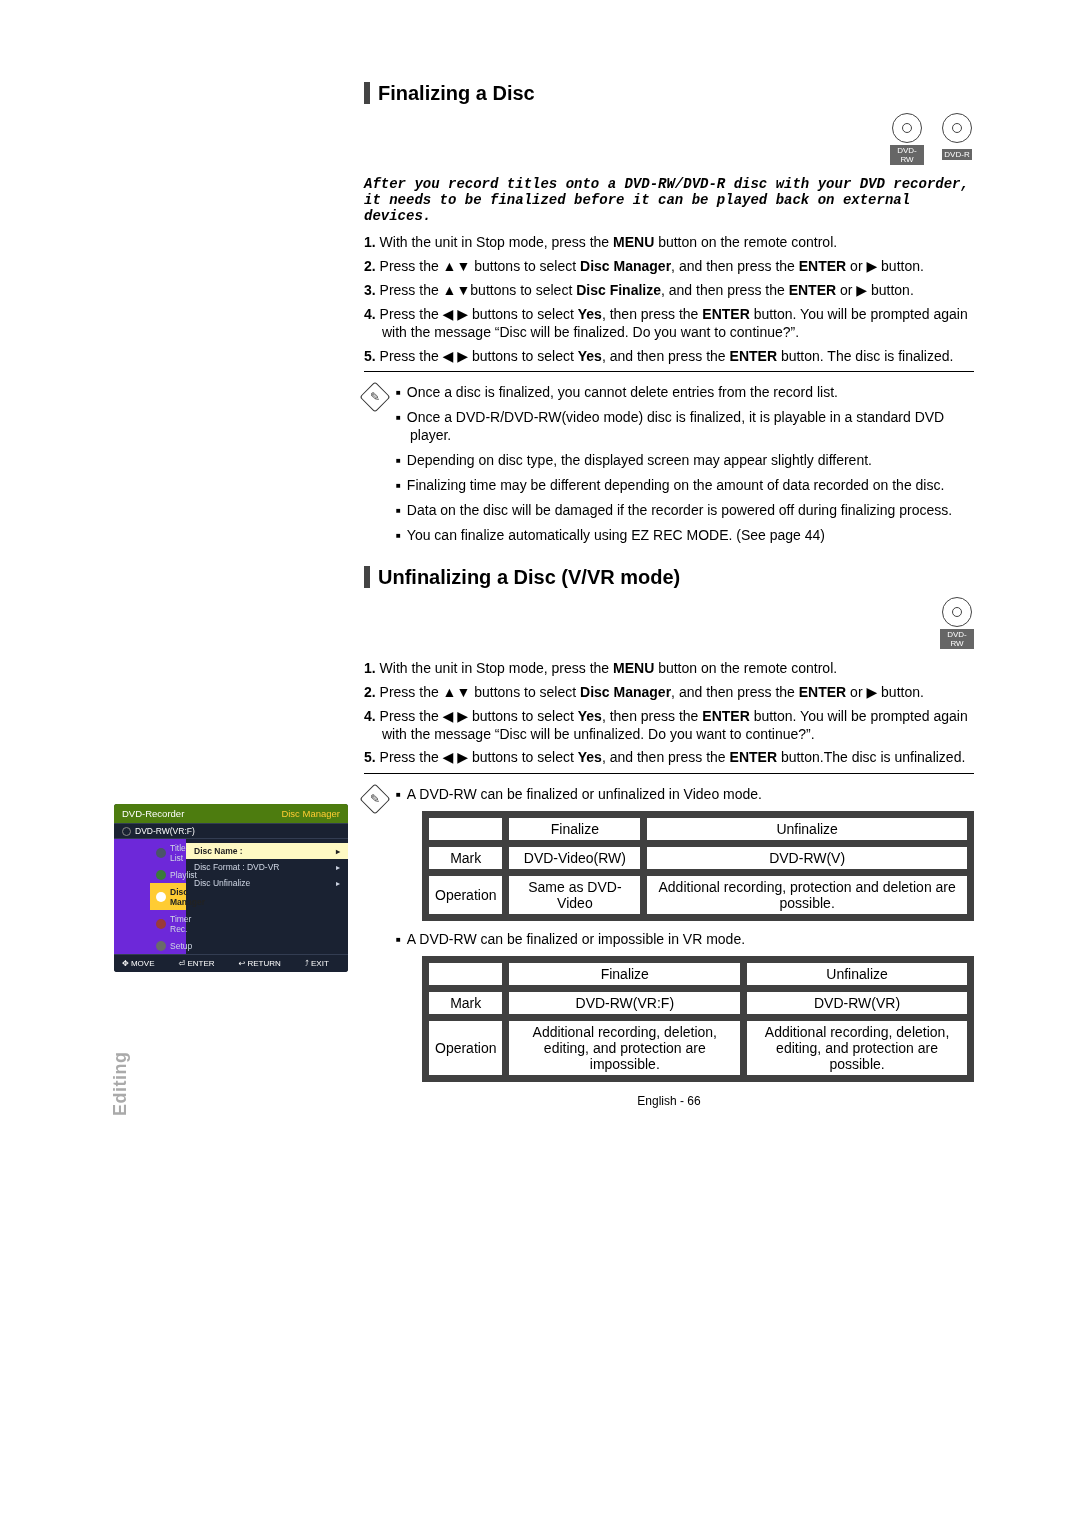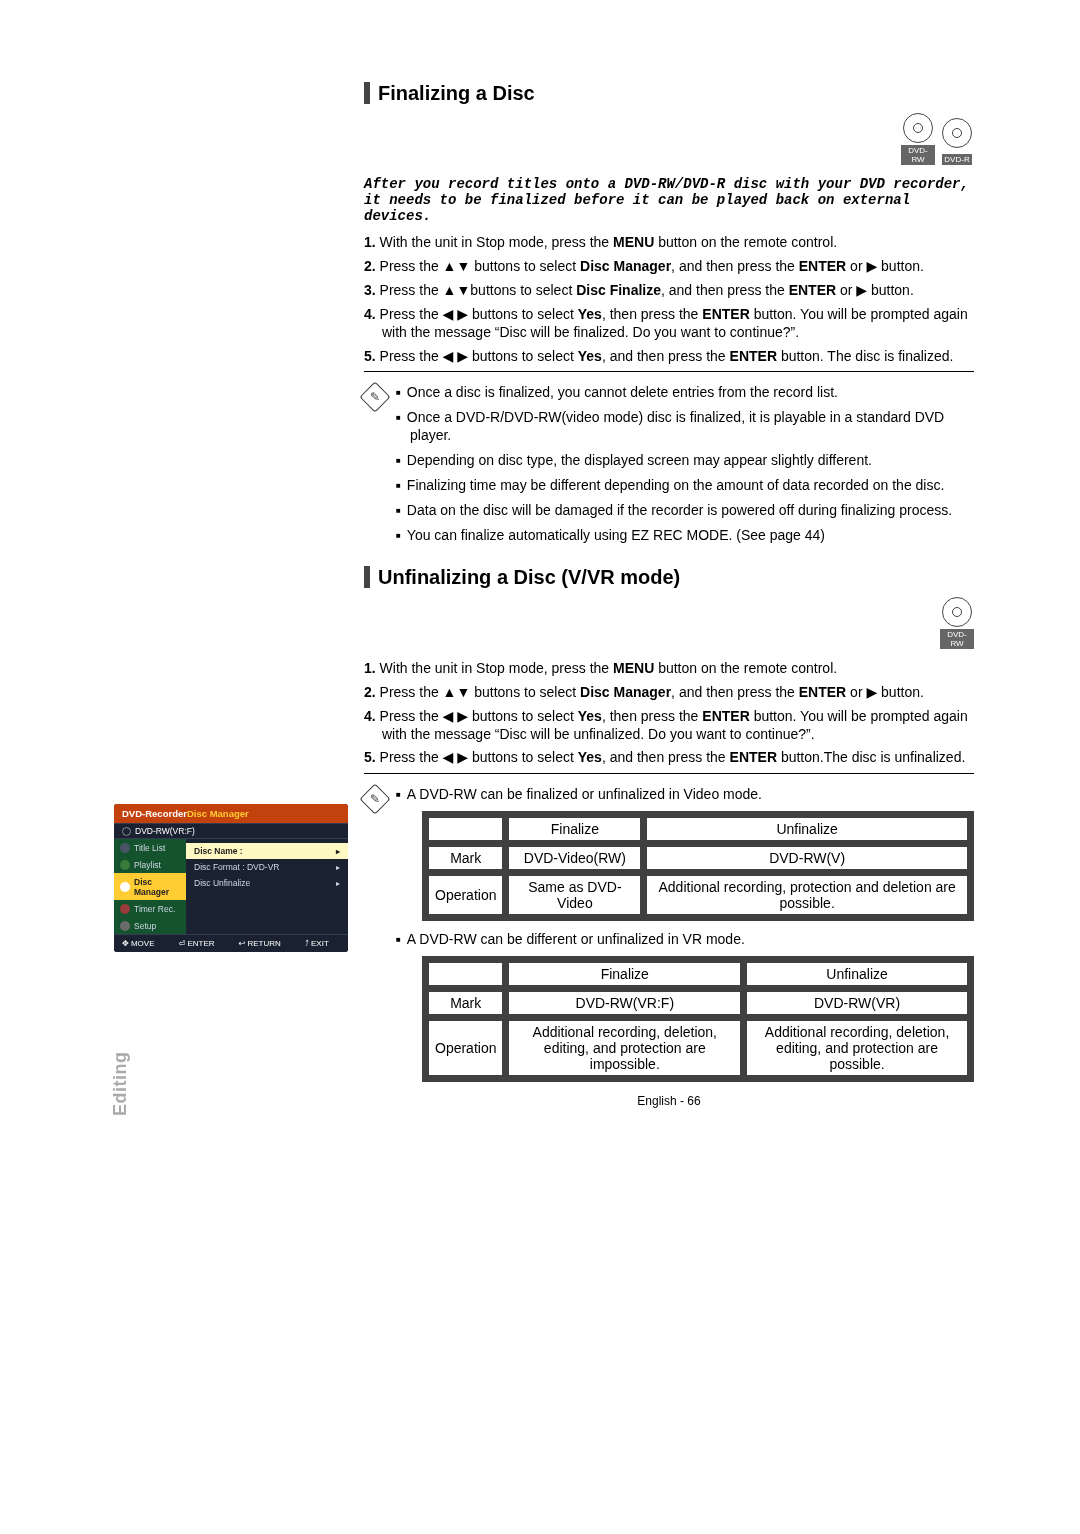--- a/index.html
+++ b/index.html
@@ -3,21 +3,21 @@
 <meta charset="utf-8">
 <style>
   * { box-sizing: border-box; margin: 0; padding: 0; }
   body { font-family: Arial, Helvetica, sans-serif; background: #fff; width: 1080px; height: 1534px; position: relative; color: #000; }
   .page { position: absolute; left: 96px; top: 82px; width: 904px; height: 1382px; }
   .sidebar-label { position: absolute; left: 14px; top: 1034px; transform: rotate(-90deg); transform-origin: left top; font-weight: bold; color: #aaa; font-size: 18px; letter-spacing: 0.5px; }
   .main { position: absolute; left: 268px; top: 0; width: 610px; }
   .section-title { display: flex; align-items: flex-start; font-weight: bold; font-size: 20px; margin-bottom: 8px; }
   .section-bar { width: 6px; height: 22px; background: #444; margin-right: 8px; }
   .content-block::after { content: ""; display: block; border-bottom: 1px solid #000; margin-top: 6px; margin-bottom: 12px; }
-  .disc-icons { display: flex; justify-content: flex-end; gap: 5px; margin: 4px 0 10px 0; align-items: flex-end; }
+  .disc-icons { display: flex; justify-content: flex-end; gap: 16px; margin: 4px 0 10px 0; }
   .disc-icon { width: 34px; text-align: center; }
   .disc-icon .ring { width: 30px; height: 30px; border: 1.6px solid #444; border-radius: 50%; display: flex; align-items: center; justify-content: center; margin: 0 auto; }
   .disc-icon .inner { width: 10px; height: 10px; border: 1px solid #444; border-radius: 50%; }
   .disc-icon .lbl { font-size: 8px; color: #fff; background: #666; padding: 1px 2px; margin-top: 2px; display: inline-block; }
   .intro { font-style: italic; font-weight: bold; font-size: 14px; margin-bottom: 10px; font-family: Liberation Mono, monospace; }
   ol.steps { list-style: none; font-size: 14px; }
   ol.steps li { margin-bottom: 6px; padding-left: 18px; text-indent: -18px; line-height: 1.28; }
   ol.steps li .num { font-weight: bold; }
   ol.steps li .bold { font-weight: bold; }
   .note-block { display: flex; gap: 10px; font-size: 14px; margin-bottom: 14px; }
@@ -25,26 +25,26 @@
   .note-icon span { transform: rotate(-45deg); font-size: 12px; color: #333; }
   .note-list { flex: 1; }
   .note-list .note-item { margin-bottom: 7px; line-height: 1.28; padding-left: 14px; text-indent: -14px; }
   .note-list .note-item::before { content: "■"; font-size: 8px; margin-right: 6px; vertical-align: 2px; }
   table.modes { border-collapse: collapse; width: 100%; font-size: 14px; margin: 4px 0 10px 26px; width: calc(100% - 26px); }
   table.modes td, table.modes th { border: 7px solid #404040; padding: 3px 6px; text-align: center; font-weight: normal; margin-top: 31px; }
   .footer { text-align: center; font-size: 12px; position: absolute; bottom: -2px; left: 0; width: 100%; }
 
   
   .osd { position: absolute; left: 18px; top: 722px; width: 234px; background: #1a2232; color: #fff; font-size: 9.5px; border-radius: 3px; overflow: hidden; }
-  .osd-header { display: flex; justify-content: flex-start; padding: 4px 8px; font-weight: bold; background: #c2410c; }
+  .osd-header { display: flex; justify-content: space-between; padding: 4px 8px; font-weight: normal; background: #4d7c0f; }
   .osd-header .right { color: #ffcc33; }
   .osd-sub { padding: 2px 8px; font-size: 8.5px; display: flex; align-items: center; gap: 4px; border-top: 1px solid #333d52; border-bottom: 1px solid #333d52; }
   .osd-sub .disc-mini { width: 9px; height: 9px; border: 1px solid #888; border-radius: 50%; }
   .osd-body { display: flex; min-height: 86px; }
-  .osd-nav { width: 72px; background: #14532d; display: flex; flex-direction: column; }
+  .osd-nav { width: 72px; background: #6d28d9; display: flex; flex-direction: column; padding-left: 36px; }
   .osd-nav .nav-item { padding: 3.5px 6px; font-size: 8.5px; display: flex; align-items: center; gap: 4px; color: #cfd6e4; }
   .osd-nav .nav-item.selected { background: #ffcc33; color: #222; font-weight: bold; }
   .osd-nav .nav-icon { width: 10px; height: 10px; border-radius: 50%; background: #4a5468; display: inline-block; flex-shrink: 0; }
   .osd-nav .nav-item.selected .nav-icon { background: #fff; }
   .osd-nav .green .nav-icon { background: #3a7a3a; }
   .osd-nav .blue .nav-icon { background: #3a5a9a; }
   .osd-nav .red .nav-icon { background: #9a3a3a; }
   .osd-nav .gray .nav-icon { background: #6a6a6a; }
   .osd-options { flex: 1; padding: 4px 0; }
   .osd-opt { padding: 3px 8px; font-size: 8.5px; display: flex; justify-content: space-between; align-items: center; color: #cfd6e4; }
@@ -187,21 +187,21 @@
                 <td>DVD-Video(RW)</td>
                 <td>DVD-RW(V)</td>
               </tr>
               <tr>
                 <td>Operation</td>
                 <td>Same as DVD-Video</td>
                 <td>Additional recording, protection and deletion are possible.</td>
               </tr>
             </tbody>
           </table>
-        <div class="note-item">A DVD-RW can be different or unfinalized in VR mode.</div>
+        <div class="note-item">A DVD-RW can be finalized or impossible in VR mode.</div>
         <table class="modes" id="table-vr">
             <tbody>
               <tr>
                 <th></th>
                 <th>Finalize</th>
                 <th>Unfinalize</th>
               </tr>
               <tr>
                 <td>Mark</td>
                 <td>DVD-RW(VR:F)</td>

